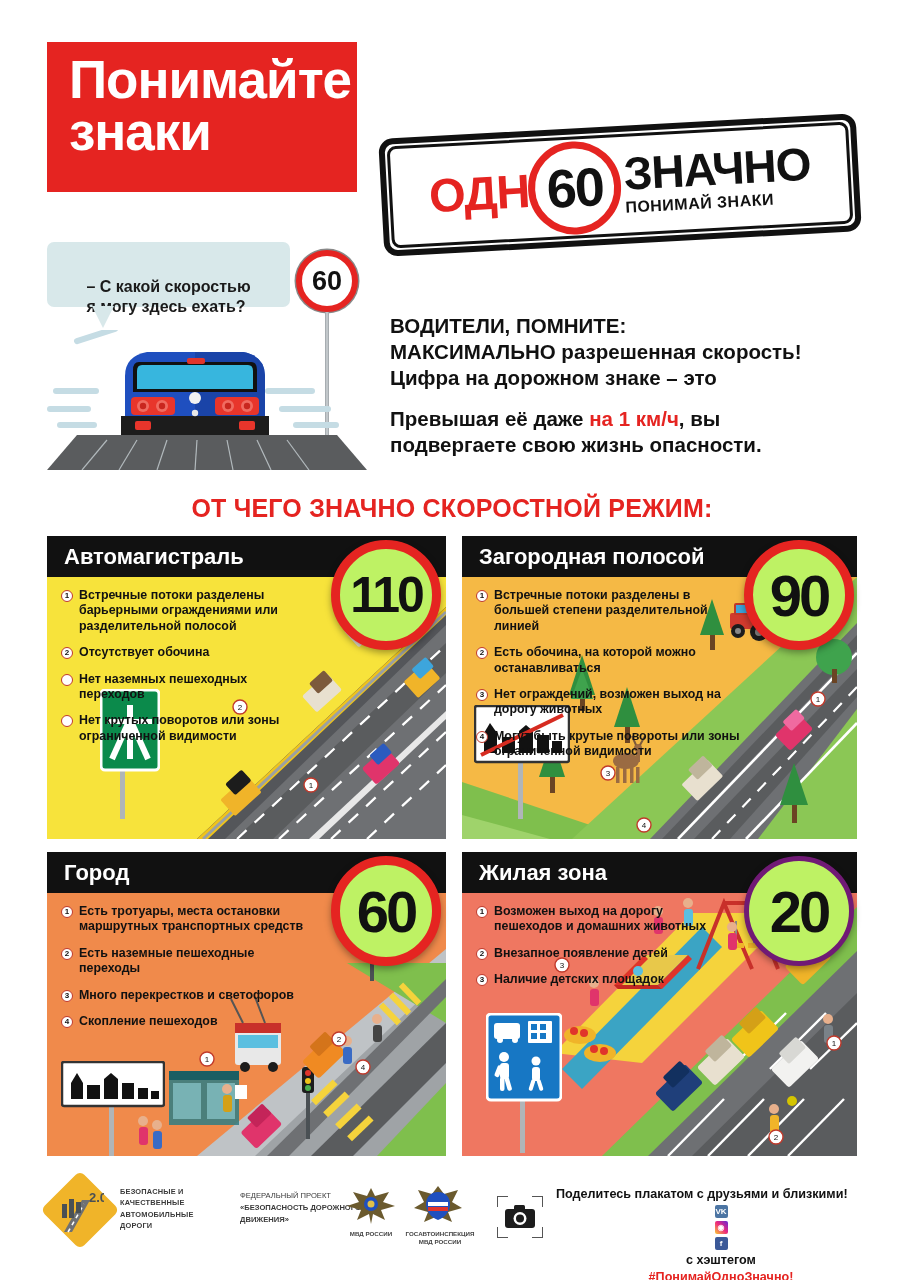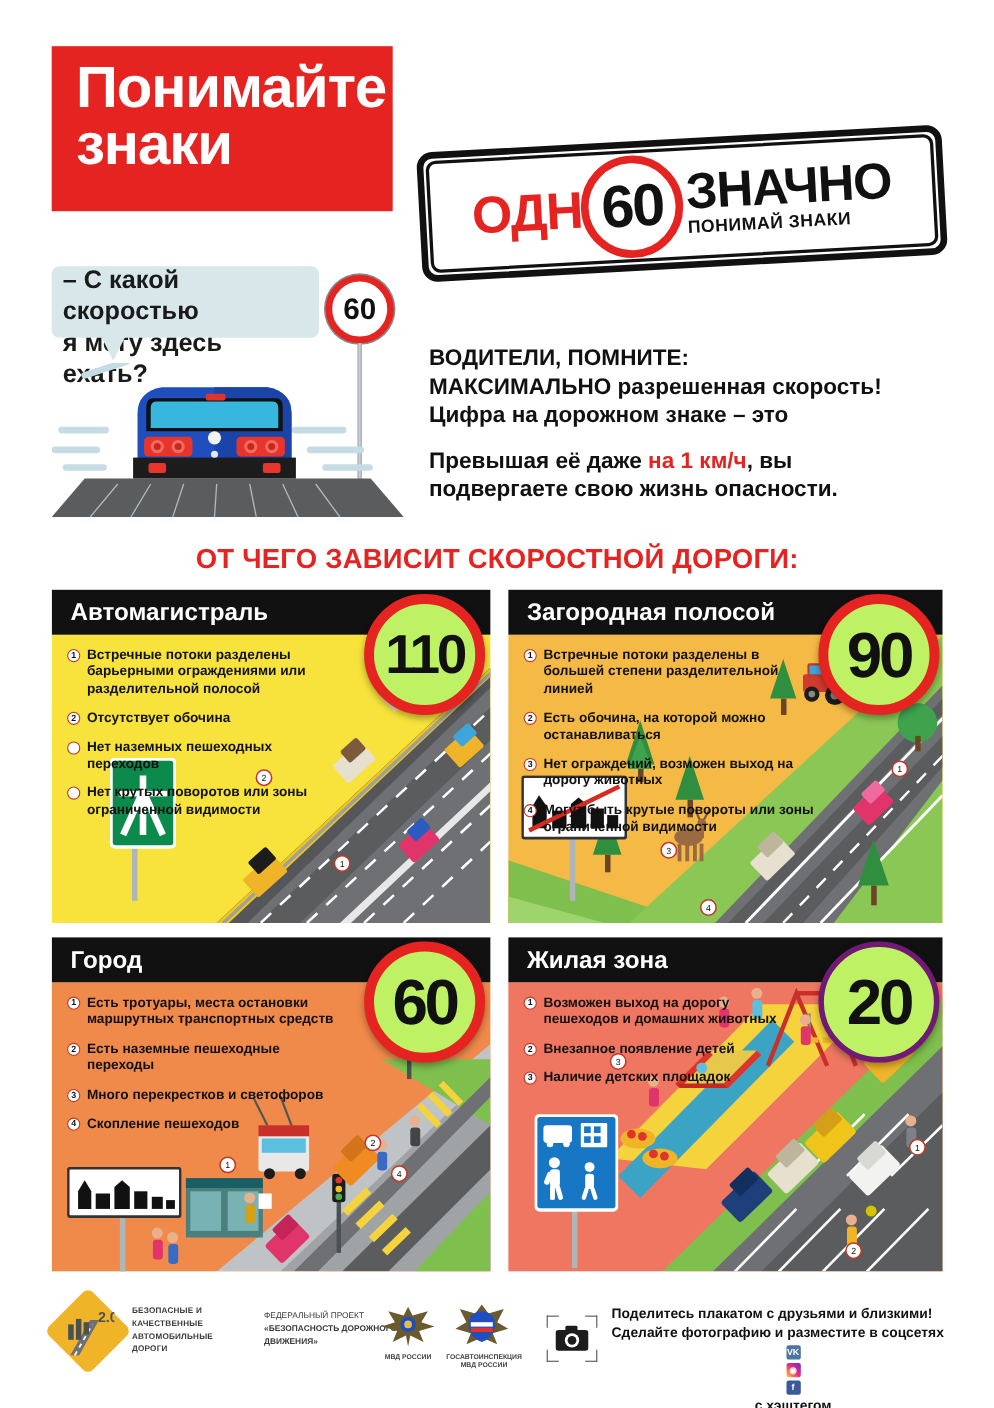--- a/index.html
+++ b/index.html
@@ -51,21 +51,21 @@
   .st-right { display:flex; flex-direction:column; align-items:flex-start; margin-left:4px; }
   .st-znachno { color:#111; font-size:46px; font-weight:bold; letter-spacing:-1px; line-height:0.95; }
   .st-sub { color:#111; font-size:16px; font-weight:bold; letter-spacing:0.5px; margin-top:2px; }
 
   
   .bubble {
     position:absolute; left:47px; top:242px; width:243px; height:65px;
     background:#D8E8EA; border-radius:7px;
     display:flex; align-items:center; justify-content:center;
   }
-  .bubble-txt { font-size:23px; font-weight:bold; color:#1a1a1a; line-height:1.22; text-align:left; padding:0 10px;margin-top:44px; }
+  .bubble-txt { font-size:16px; font-weight:bold; color:#1a1a1a; line-height:1.22; text-align:left; padding:0 10px;margin-top:44px; }
   .bubble-tail {
     position:absolute; left:92px; top:306px; width:0; height:0;
     border-left:11px solid transparent; border-right:11px solid transparent;
     border-top:22px solid #D8E8EA;
   }
   .sign60 {
     position:absolute; left:296px; top:250px; width:62px; height:62px;
     border-radius:50%; background:#fff; border:6px solid #E52421;
     display:flex; align-items:center; justify-content:center;
     box-shadow:0 0 0 1.5px #888;
@@ -250,21 +250,21 @@
       <div>ВОДИТЕЛИ, ПОМНИТЕ:</div>
       <div><span>МАКСИМАЛЬНО</span><span> разрешенная скорость!</span></div>
       <div>Цифра на дорожном знаке – это</div>
     </h3>
     <div class="p2">
       <div><span>Превышая её даже </span><span class="red">на 1 км/ч</span><span>, вы</span></div>
       <div>подвергаете свою жизнь опасности.</div>
     </div>
   </div>
 
-  <div class="sect">ОТ ЧЕГО ЗАВИСИТ СКОРОСТНОЙ ДОРОГИ:</div>
+  <div class="sect">ОТ ЧЕГО ЗНАЧНО СКОРОСТНОЙ РЕЖИМ:</div>
 
   <div class="card" id="card0" style="left:47px; top:536px; width:399px; height:303px;">
     <div class="card-body" style="background:#F7E33B;">
       <div class="ill">
         <svg width="399" height="262" viewBox="0 0 399 262">
 
           <path d="M150 262 L399 30 L399 262 Z" fill="#6E7073"></path>
           <path d="M188 262 L399 66 L399 96 L226 262 Z" fill="#5A5C5E"></path>
           <path d="M150 262 L399 30 L399 48 L178 262 Z" fill="#54565A"></path>
 
@@ -761,21 +761,20 @@
     <svg width="30" height="24" viewBox="0 0 30 24" style="position:absolute; left:8px; top:9px;">
       <rect x="0" y="4" width="30" height="19" rx="3" fill="#1C1C1C"></rect>
       <rect x="9" y="0" width="11" height="5" rx="1.5" fill="#1C1C1C"></rect>
       <circle cx="15" cy="13.5" r="6.5" fill="#fff"></circle>
       <circle cx="15" cy="13.5" r="4" fill="#1C1C1C"></circle>
     </svg>
   </div>
 
   <div class="share">
     <p>Поделитесь плакатом с друзьями и близкими!</p>
-    <p>Сделайте фотографию и разместите в соцсетях</p>
     <div class="share-row">
       <span class="soc vk">VK</span>
       <span class="soc ig">◉</span>
       <span class="soc fb">f</span>
       <span class="with-tag">с хэштегом</span>
       <span class="hash">#ПонимайОдноЗначно!</span>
     </div>
   </div>
 
 </div>

